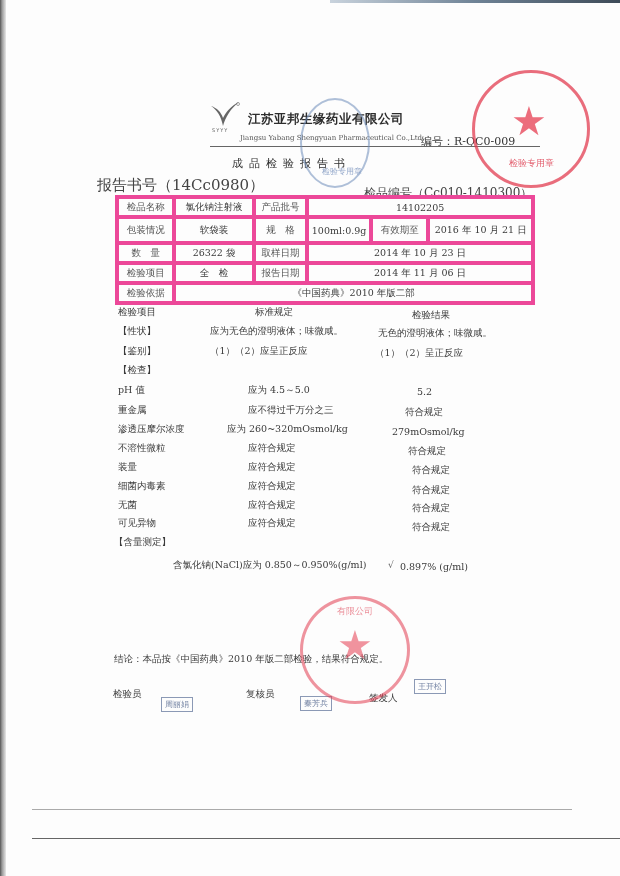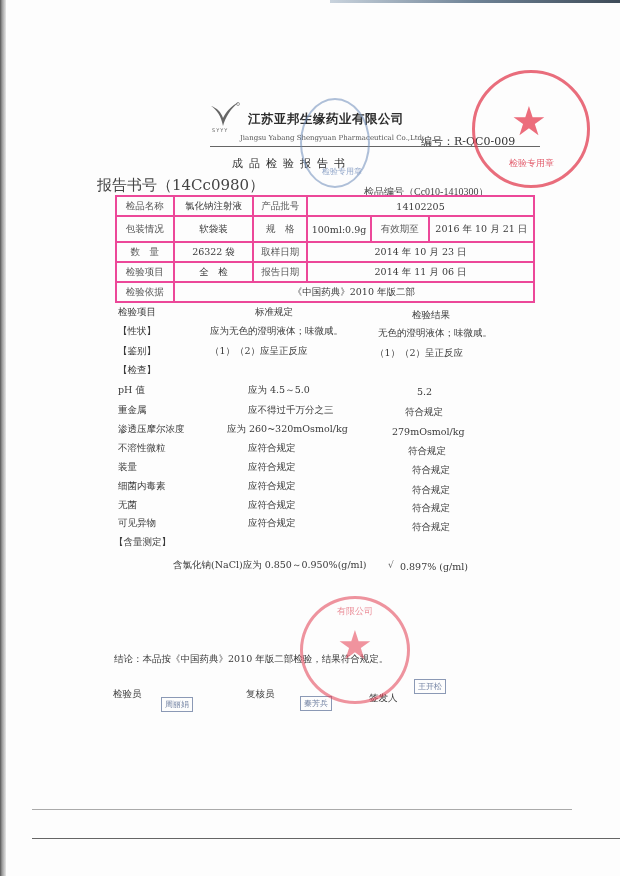--- a/index.html
+++ b/index.html
@@ -9,23 +9,23 @@
     .edge-top { position: absolute; left: 330px; top: 0; width: 290px; height: 3px; background: linear-gradient(to right, #c9d3dd, #6f8396 50%, #3e4b58); }
     .abs { position: absolute; white-space: nowrap; text-align: right; }
     .logo { position: absolute; left: 207px; top: 100px; width: 34px; height: 30px; }
     .logo-sub { position: absolute; left: 212px; top: 127px; font-size: 5px; color: #666; letter-spacing: 1px; font-family: "DejaVu Sans", sans-serif; }
     .company-cn { left: 248px; top: 111px; font-size: 12.5px; color: #2d2d2d; letter-spacing: 0.5px; font-weight: bold; }
     .company-en { left: 240px; top: 134px; font-size: 7px; color: #555; }
     .doc-no { left: 421px; top: 134px; font-size: 11px; color: #333; }
     .header-rule { position: absolute; left: 210px; top: 146px; width: 330px; height: 1px; background: #666; }
     .title { left: 232px; top: 156px; font-size: 11px; letter-spacing: 6px; color: #2e2e2e; }
     .report-no { left: 97px; top: 176px; font-size: 15px; color: #444; }
-    .sample-no { left: 364px; top: 185px; font-size: 10px; color: #444; font-family: Liberation Serif, serif; }
+    .sample-no { left: 364px; top: 185px; font-size: 12px; color: #444; }
     table.info { position: absolute; left: 115px; top: 195px; width: 420px; border-collapse: collapse; font-size: 9.5px; color: #3a3a3a; }
-    table.info td { border: 2px solid #ec4899; text-align: center; height: 20px; padding: 0 2px; }
+    table.info td { border: 4px solid #ec4899; text-align: center; height: 20px; padding: 0 2px; }
     table.info tr.tall td { height: 26px; }
     table.info td.lbl { color: #555; }
     .sec-row { position: absolute; font-size: 9.5px; color: #3a3a3a; }
     .col-a { left: 118px; }
     .col-b { left: 248px; }
     .stamp { position: absolute; border-radius: 50%; }
     .stamp-red-top { left: 472px; top: 70px; width: 118px; height: 118px; border: 3px solid rgba(226, 60, 80, 0.75); }
     .stamp-blue { left: 300px; top: 98px; width: 70px; height: 90px; border: 2px solid rgba(110,140,185,0.55); }
     .stamp-red-bottom { left: 300px; top: 596px; width: 110px; height: 108px; border: 3px solid rgba(226, 60, 80, 0.55); }
     .stamp-text { position: absolute; font-size: 9px; color: rgba(220,50,70,0.8); font-family: Liberation Mono, monospace; }

